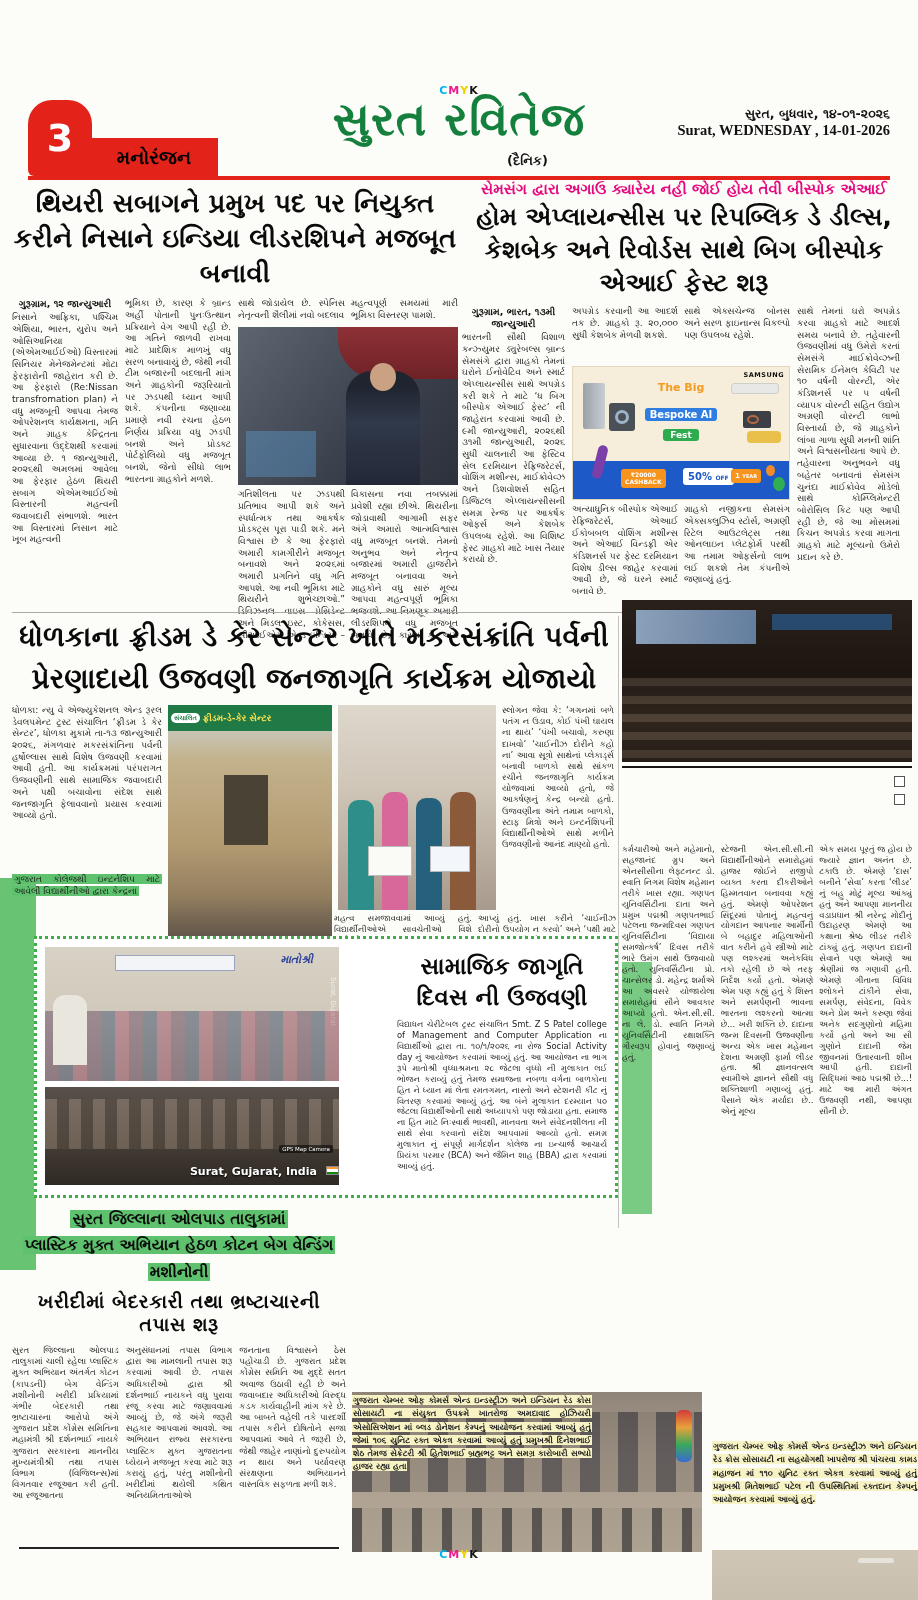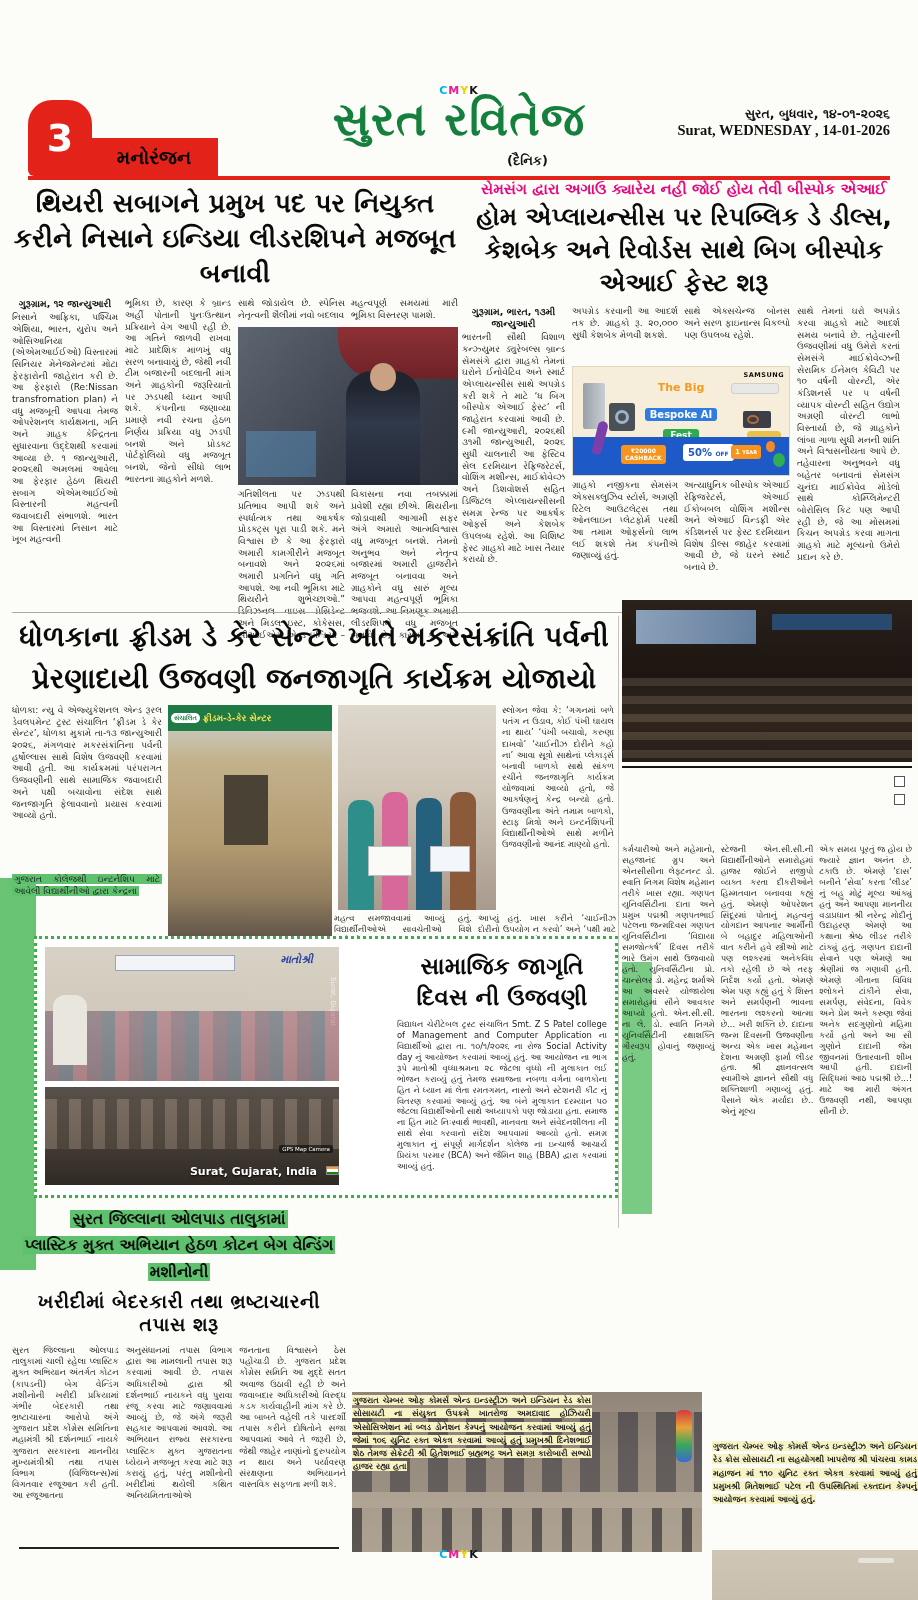--- a/index.html
+++ b/index.html
@@ -80,21 +80,21 @@
       <div style="width:103px;">
         <div class="dateline">ગુરૂગ્રામ, ભારત, ૧૩મી જાન્યુઆરી</div>
         <div class="txt" style="height:316px;">ભારતની સૌથી વિશાળ કન્ઝ્યુમર ડ્યુરેબલ્સ બ્રાન્ડ સેમસંગે દ્વારા ગ્રાહકો તેમનાં ઘરોને ઈનોવેટિવ અને સ્માર્ટ એપ્લાયન્સીસ સાથે અપગ્રેડ કરી શકે તે માટે ‘ધ બિગ બીસ્પોક એઆઈ ફેસ્ટ’ ની જાહેરાત કરવામાં આવી છે. ૯મી જાન્યુઆરી, ૨૦૨૬થી ૩૧મી જાન્યુઆરી, ૨૦૨૬ સુધી ચાલનારી આ ફેસ્ટિવ સેલ દરમિયાન રેફ્રિજરેટર્સ, વોશિંગ મશીન્સ, માઈક્રોવેવ્ઝ અને ડિશવોશર્સ સહિત ડિજિટલ એપ્લાયન્સીસની સમગ્ર રેન્જ પર આકર્ષક ઓફર્સ અને કેશબેક ઉપલબ્ધ રહેશે. આ વિશિષ્ટ ફેસ્ટ ગ્રાહકો માટે ખાસ તૈયાર કરાયો છે.</div>
       </div>
       <div style="width:218px;">
         <div class="flex" style="gap:6px;">
           <div class="txt" style="width:106px;height:56px;">અપગ્રેડ કરવાની આ આદર્શ તક છે. ગ્રાહકો રૂ. ૨૦,૦૦૦ સુધી કેશબેક મેળવી શકશે.</div>
           <div class="txt" style="width:106px;height:56px;">સાથે એક્સચેન્જ બોનસ અને સરળ ફાઇનાન્સ વિકલ્પો પણ ઉપલબ્ધ રહેશે.</div>
         </div>
 
-        <div class="photo" style="width:218px;height:110px;margin:4px 0;background:#f6eedb;border:1px solid #e2d7ba;">
+        <div class="photo" style="width:218px;height:134px;margin:4px 0;background:#f6eedb;border:1px solid #e2d7ba;">
           <div class="abs" style="top:4px;right:5px;font-size:6.5px;font-weight:bold;letter-spacing:.5px;color:#101010;">SAMSUNG</div>
           <div class="abs" style="left:10px;top:16px;width:22px;height:46px;background:linear-gradient(90deg,#9aa1a8,#c9ced3);border-radius:2px;"></div>
           <div class="abs" style="left:36px;top:36px;width:26px;height:28px;background:#4a5058;border-radius:3px;">
             <div style="position:absolute;left:6px;top:7px;width:14px;height:14px;border-radius:50%;border:3px solid #9fb3c8;"></div>
           </div>
           <div class="abs" style="right:10px;top:16px;width:48px;height:11px;background:#e8e8e6;border-radius:3px;border:1px solid #cfcfc9;"></div>
           <div class="abs" style="right:18px;top:44px;width:28px;height:17px;background:#3c3f45;border-radius:2px;">
             <div style="position:absolute;left:4px;top:4px;width:12px;height:9px;border:2px solid #b46a3c;border-radius:50%;"></div>
           </div>
           <div class="abs" style="right:8px;top:64px;width:34px;height:12px;background:#e9c04a;border-radius:4px;"></div>
@@ -106,22 +106,22 @@
           <div class="abs" style="left:0;right:0;bottom:0;height:38px;background:#1e59c8;">
             <div class="abs" style="left:22px;top:-16px;width:10px;height:34px;background:#7a3fa8;border-radius:5px;transform:rotate(14deg);"></div>
             <span class="adbadge" style="position:absolute;left:48px;top:8px;background:#f7941d;color:#fff;font-size:6px;padding:2px 4px;line-height:1.2;"><span>₹20000</span><br><span>CASHBACK</span></span>
             <span class="adbadge" style="position:absolute;left:110px;top:7px;background:#fff;color:#1e59c8;font-size:10px;padding:3px 5px;"><span>50%</span> <span style="font-size:6px;">OFF</span></span>
             <span class="adbadge" style="position:absolute;left:158px;top:8px;background:#f7941d;color:#fff;font-size:7px;padding:3px 4px;"><span>1</span> <span style="font-size:5px;">YEAR</span></span>
             <div class="abs" style="right:14px;top:4px;width:9px;height:11px;background:#f08a2d;border-radius:50%;"></div>
             <div class="abs" style="right:4px;top:16px;width:12px;height:14px;background:#2fae53;border-radius:50%;"></div>
           </div>
         </div>
         <div class="flex" style="gap:6px;">
+          <div class="txt" style="width:106px;height:128px;">અત્યાધુનિક બીસ્પોક એઆઈ રેફ્રિજરેટર્સ, એઆઈ ઈકોબબલ વોશિંગ મશીન્સ અને એઆઈ વિન્ડફ્રી એર કંડિશનર્સ પર ફેસ્ટ દરમિયાન વિશેષ ડીલ્સ જાહેર કરવામાં આવી છે, જે ઘરને સ્માર્ટ બનાવે છે.</div>
           <div class="txt" style="width:106px;height:128px;">ગ્રાહકો નજીકના સેમસંગ એક્સક્લુઝિવ સ્ટોર્સ, અગ્રણી રિટેલ આઉટલેટ્સ તથા ઓનલાઇન પ્લેટફોર્મ પરથી આ તમામ ઓફર્સનો લાભ લઈ શકશે તેમ કંપનીએ જણાવ્યું હતું.</div>
-          <div class="txt" style="width:106px;height:128px;">અત્યાધુનિક બીસ્પોક એઆઈ રેફ્રિજરેટર્સ, એઆઈ ઈકોબબલ વોશિંગ મશીન્સ અને એઆઈ વિન્ડફ્રી એર કંડિશનર્સ પર ફેસ્ટ દરમિયાન વિશેષ ડીલ્સ જાહેર કરવામાં આવી છે, જે ઘરને સ્માર્ટ બનાવે છે.</div>
         </div>
       </div>
       <div class="txt" style="width:103px;height:332px;">સાથે તેમનાં ઘરો અપગ્રેડ કરવા ગ્રાહકો માટે આદર્શ સમય બનાવે છે. તહેવારની ઉજવણીમાં વધુ ઉમેરો કરતાં સેમસંગે માઈક્રોવેવ્ઝની સેરામિક ઈનેમલ કેવિટી પર ૧૦ વર્ષની વોરન્ટી, એર કંડિશનર્સ પર ૫ વર્ષની વ્યાપક વોરન્ટી સહિત ઉદ્યોગ અગ્રણી વોરન્ટી લાભો વિસ્તાર્યા છે, જે ગ્રાહકોને લાંબા ગાળા સુધી મનની શાંતિ અને વિશ્વસનીયતા આપે છે. તહેવારના અનુભવને વધુ બહેતર બનાવતાં સેમસંગ ચુનંદા માઈક્રોવેવ મોડેલો સાથે કોમ્પ્લિમેન્ટરી બોરોસિલ કિટ પણ આપી રહી છે, જે આ મોસમમાં કિચન અપગ્રેડ કરવા માગતા ગ્રાહકો માટે મૂલ્યનો ઉમેરો પ્રદાન કરે છે.</div>
     </div>
   </div>
 
   <div class="abs" style="left:12px;right:12px;top:612px;height:1px;background:#a8a8a4;"></div>
 
   <div class="abs" style="left:618px;top:616px;width:1px;height:612px;background:#c2c2be;"></div>
 

